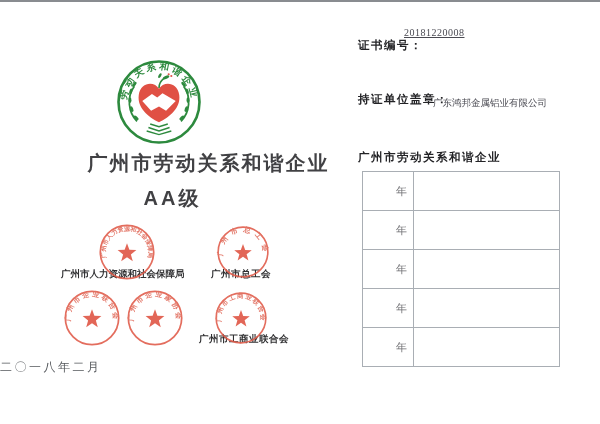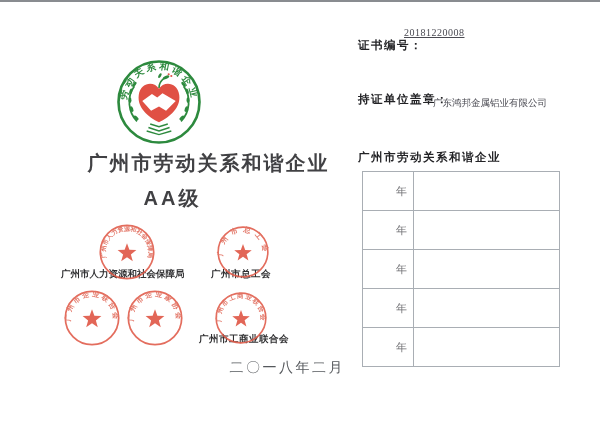--- a/index.html
+++ b/index.html
@@ -19,22 +19,22 @@
   .st-ring{fill:none;stroke:#e05a48;stroke-width:3;}
   .st-star{fill:#df5240;}
   .st-text{fill:#df6352;font-weight:bold;font-family:"Liberation Sans",sans-serif;}
 
   .stamp-label{position:absolute;color:#2f2f31;font-weight:bold;white-space:nowrap;}
   .lbl-r1l{left:61px;top:268px;font-size:9.5px;}
   .lbl-r1r{left:211px;top:268px;font-size:9.5px;letter-spacing:.5px;}
   .lbl-r2l{left:61px;top:333px;font-size:9.3px;}
   .lbl-r2r{left:199px;top:333px;font-size:9.5px;letter-spacing:.5px;}
 
-  .issue-date{position:absolute;left:0;top:359px;width:345px;text-align:right;
-              color:#55585c;font-size:14px;letter-spacing:2.5px;}
+  .issue-date{position:absolute;left:0;top:359px;width:345px;text-align:left;
+              color:#55585c;font-size:12px;letter-spacing:2.5px;}
 
   .r-label{position:absolute;color:#232326;font-weight:bold;font-size:11.5px;letter-spacing:1.5px;white-space:nowrap;}
   .r-value{position:absolute;color:#4a4a52;font-family:"Liberation Serif",serif;white-space:nowrap;}
   .cert-no-label{left:358px;top:38px;}
   .cert-no-value{left:404px;top:27px;font-size:10px;letter-spacing:.5px;text-decoration:underline;}
   .holder-label{left:358px;top:92px;}
   .holder-value{left:433px;top:97px;font-size:9.5px;font-family:Liberation Serif, serif;}
   .verify-title{left:358px;top:150px;}
 
   .verify-table{position:absolute;left:362px;top:171px;width:198px;height:196px;

